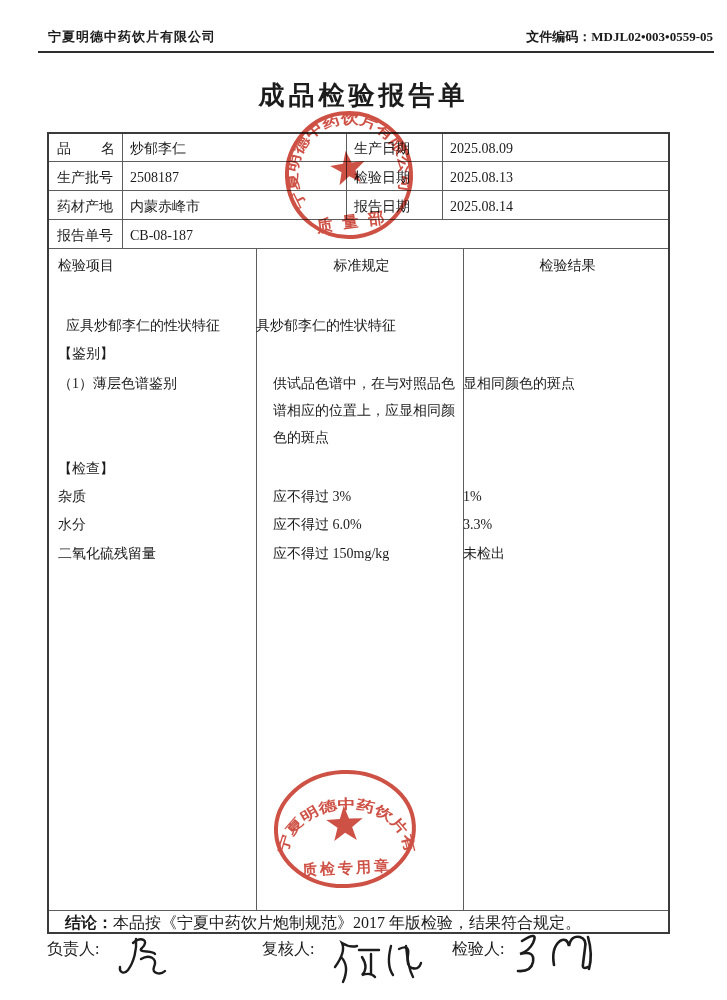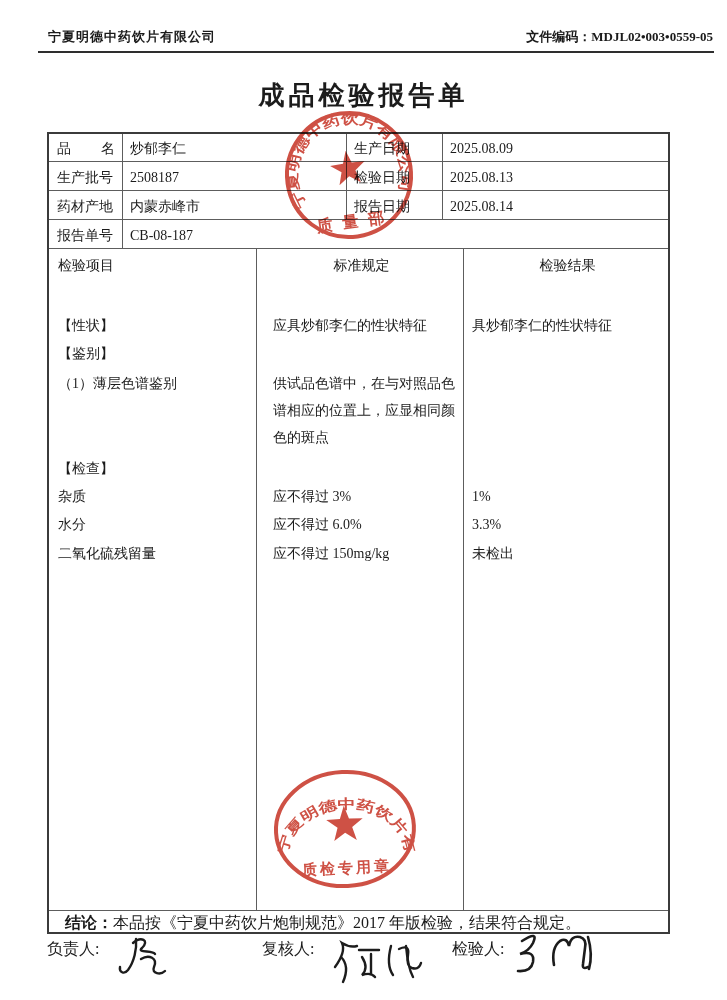--- a/index.html
+++ b/index.html
@@ -20,21 +20,21 @@
   .table { left:47px; top:132px; width:623px; height:802px;
            border:2px solid #3b3b3b; box-sizing:border-box; }
   .hline { position:absolute; left:0; width:100%; height:1px; background:#5d5d5d; }
   .vline { position:absolute; width:1px; background:#5d5d5d; }
   .cell  { position:absolute; font-size:14px; line-height:17px; white-space:nowrap; }
   .just  { display:inline-block; width:58px; text-align:justify; text-align-last:justify; }
   
   .insp-row { position:absolute; left:0; width:100%; display:flex; align-items:flex-start; }
   .insp-row .c1 { width:207px; padding-left:9px;  box-sizing:border-box; font-size:14px; line-height:27px;}
   .insp-row .c2 { width:207px; padding-left:17px;  box-sizing:border-box; font-size:14px; line-height:27px;}
-  .insp-row .c3 { flex:1;      padding-left:9px;  box-sizing:border-box; font-size:14px; line-height:27px;}
+  .insp-row .c3 { flex:1;       box-sizing:border-box; font-size:14px; line-height:27px;}
   .insp-head .c2, .insp-head .c3 { text-align:center; padding-left:4px; }
   .ul { text-underline-offset:4px; }
   
   .conclusion { position:absolute; left:16px; top:779px; font-size:16px; white-space:nowrap;text-align:right; }
   .conclusion b { font-weight:bold; }
   
   .sig-label { font-size:16px; top:939px; }
   
   .stamp { mix-blend-mode:multiply; opacity:.88; }
   .stamp1 { left:279px; top:105px; transform:rotate(-8deg); }
@@ -83,32 +83,32 @@
     <span class="cell" style="left:8px;top:93px">报告单号</span>
     <span class="cell" style="left:81px;top:93px">CB-08-187</span>
 
     <div class="insp-row insp-head" style="top:118px">
       <div class="c1"><span class="ul">检验项目</span></div>
       <div class="c2"><span class="ul">标准规定</span></div>
       <div class="c3"><span class="ul">检验结果</span></div>
     </div>
 
     <div class="insp-row" style="top:178px">
-      <div class="c1">【性状】</div>
       <div class="c2">应具炒郁李仁的性状特征</div>
       <div class="c3">具炒郁李仁的性状特征</div>
     </div>
     <div class="insp-row" style="top:206px">
       <div class="c1">【鉴别】</div>
       <div class="c2"></div>
       <div class="c3"></div>
     </div>
     <div class="insp-row" style="top:236px">
       <div class="c1">（1）薄层色谱鉴别</div>
       <div class="c2" style="white-space:normal">供试品色谱中，在与对照品色谱相应的位置上，应显相同颜色的斑点</div>
+      <div class="c3">显相同颜色的斑点</div>
     </div>
     <div class="insp-row" style="top:321px">
       <div class="c1">【检查】</div>
       <div class="c2"></div>
       <div class="c3"></div>
     </div>
     <div class="insp-row" style="top:349px">
       <div class="c1">杂质</div>
       <div class="c2">应不得过 3%</div>
       <div class="c3">1%</div>

